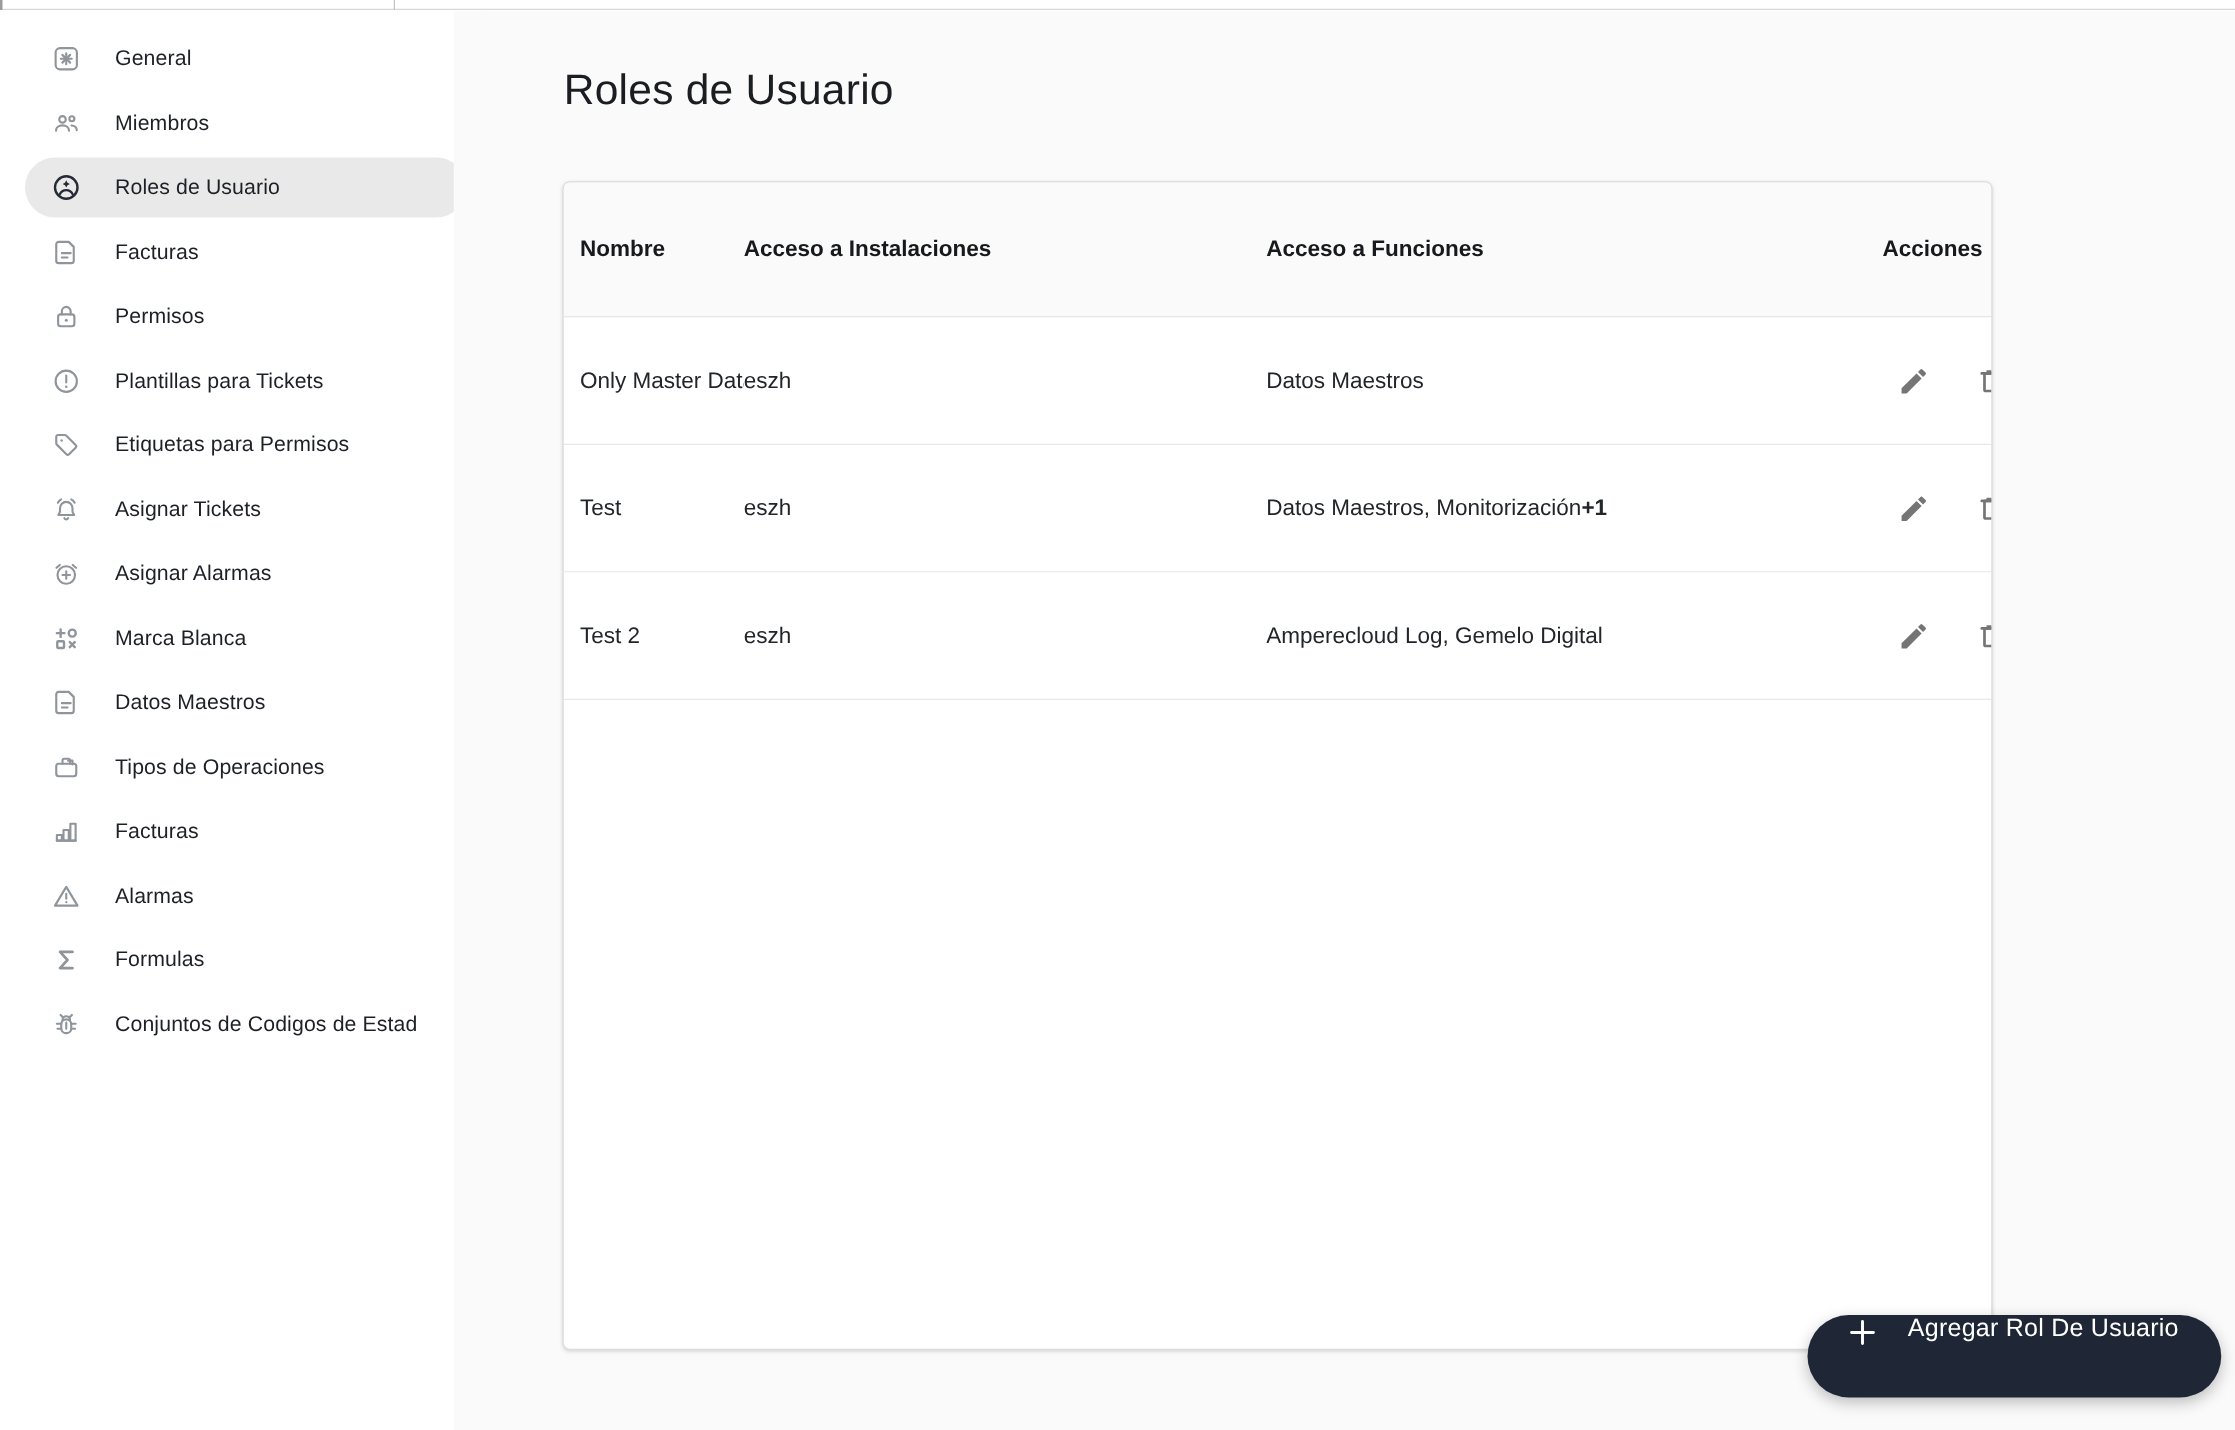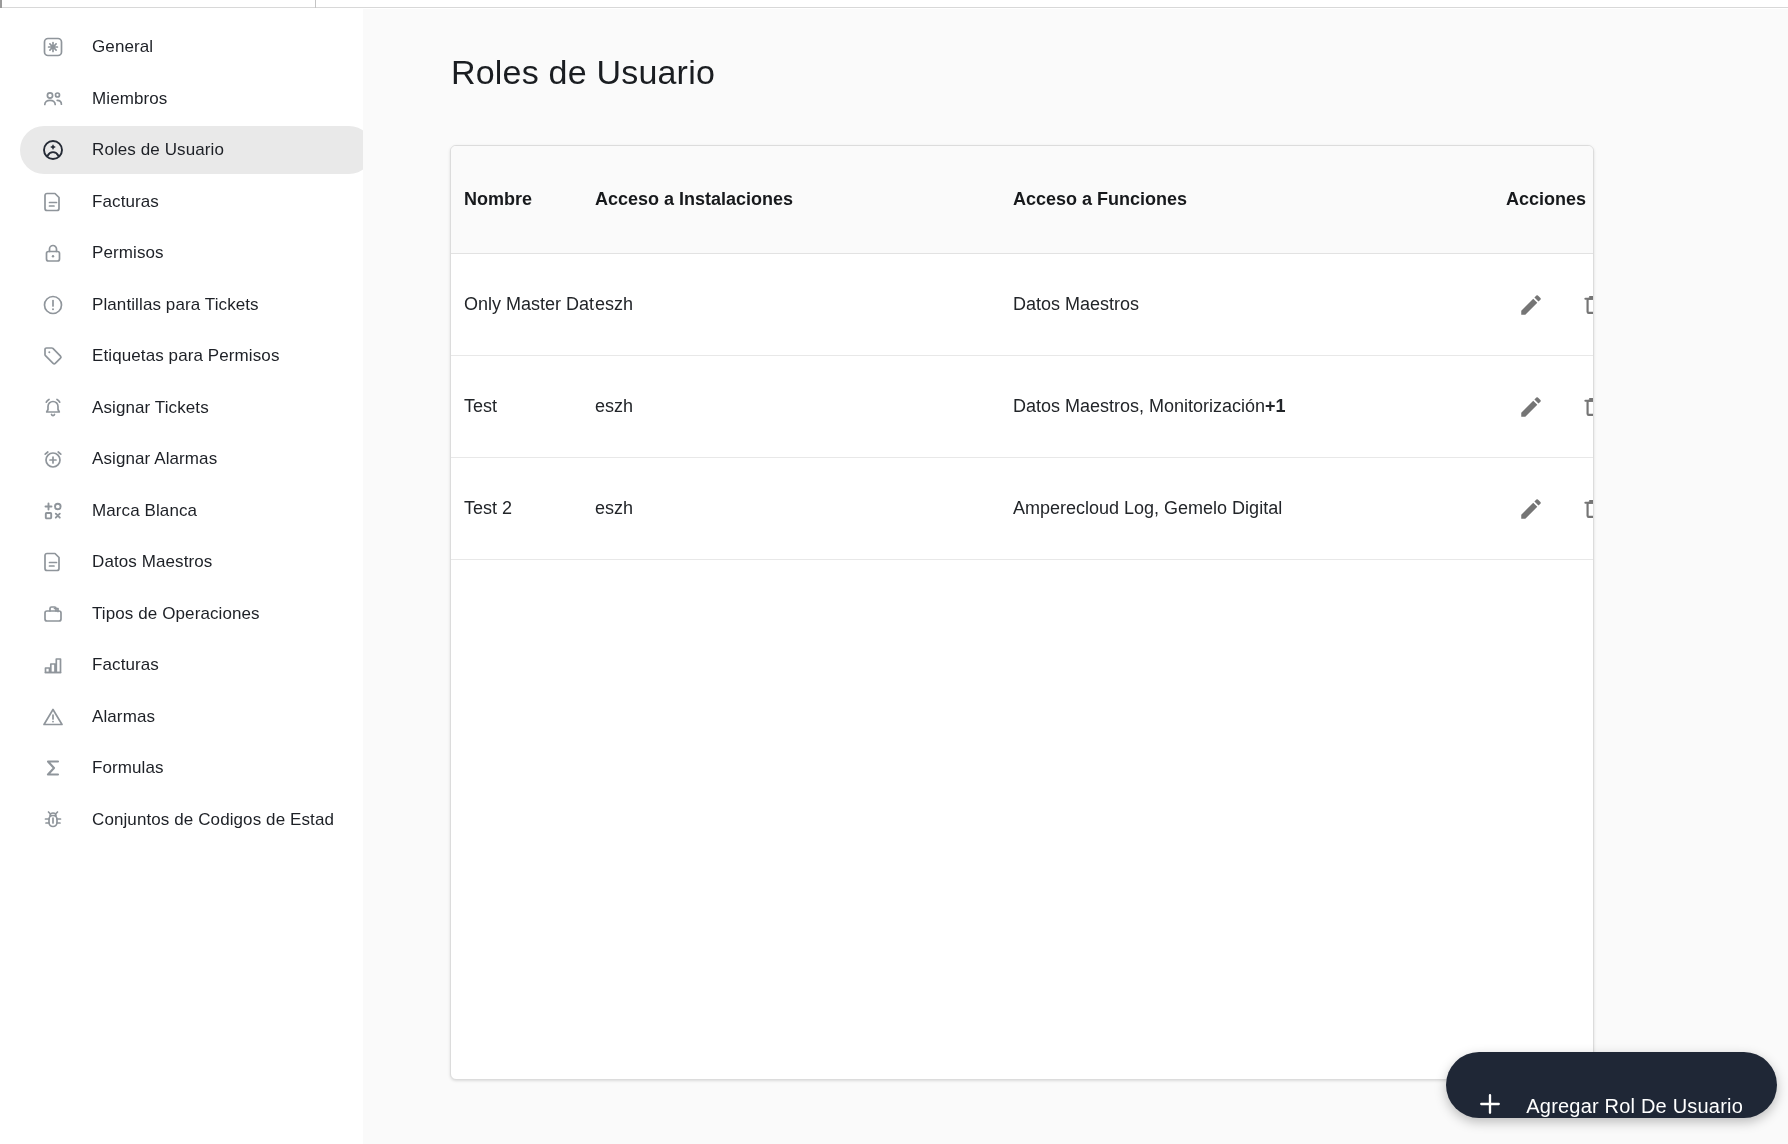--- a/index.html
+++ b/index.html
@@ -45,21 +45,21 @@
   .extra { font-weight:700; }
 
   .actions-cell { display:flex; align-items:center; gap:22px; padding-left:5px; }
   .icon-btn { width:40px; height:40px; border:none; background:transparent; border-radius:50%;
               display:flex; align-items:center; justify-content:center; cursor:pointer; }
   .icon-btn svg { width:26px; height:26px; }
 
   
   .fab { position:absolute; right:11px; bottom:26px; height:66px; min-width:309px;
          background:#1f2736; color:#fff; border:none; border-radius:33px;
-         display:flex; align-items:flex-end; padding:0 34px 0 30px; gap:22px;
+         display:flex; align-items:flex-start; padding:0 34px 0 30px; gap:22px;
          font-size:20px; font-weight:500; letter-spacing:.2px; cursor:pointer;
          box-shadow:0 4px 12px rgba(0,0,0,.25); z-index:5;
          font-family:"Liberation Sans","DejaVu Sans",sans-serif; }
   .fab svg { width:28px; height:28px; stroke:#fff; stroke-width:2; stroke-linecap:round; fill:none; }
 </style>
 </head>
 <body>
 
 <div class="top-strip"></div>
 <div class="top-tick-left"></div>

